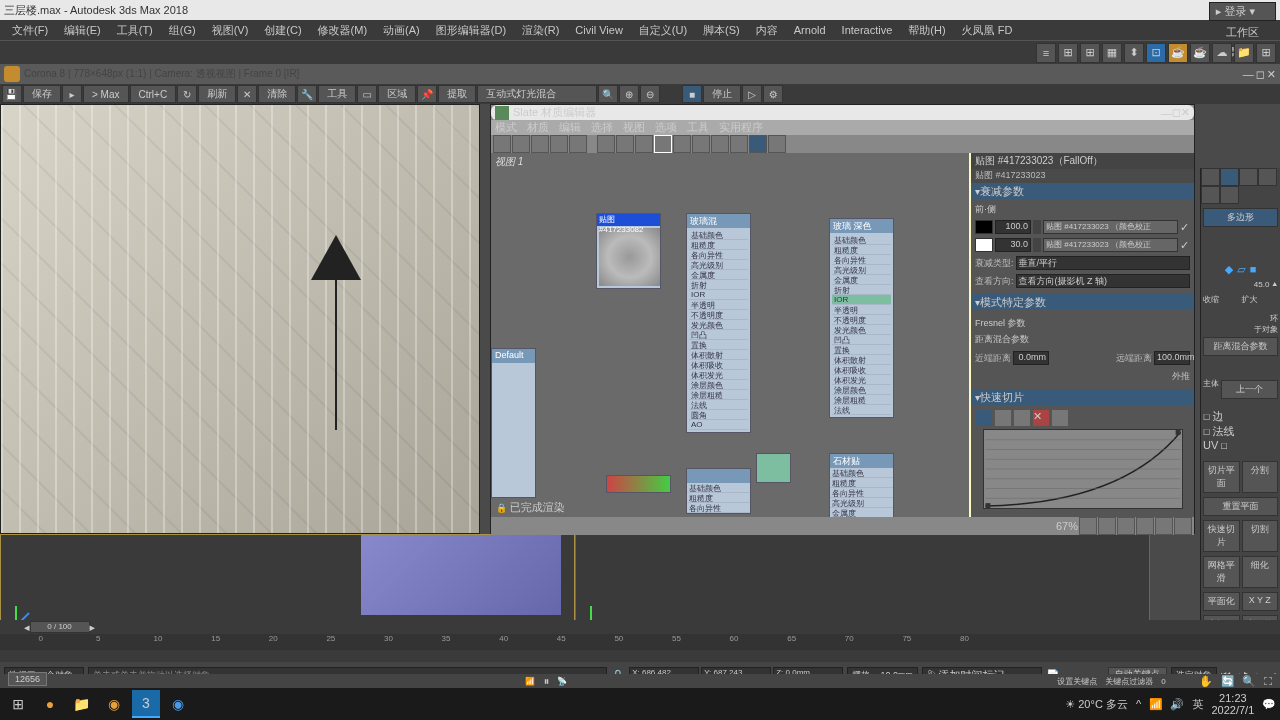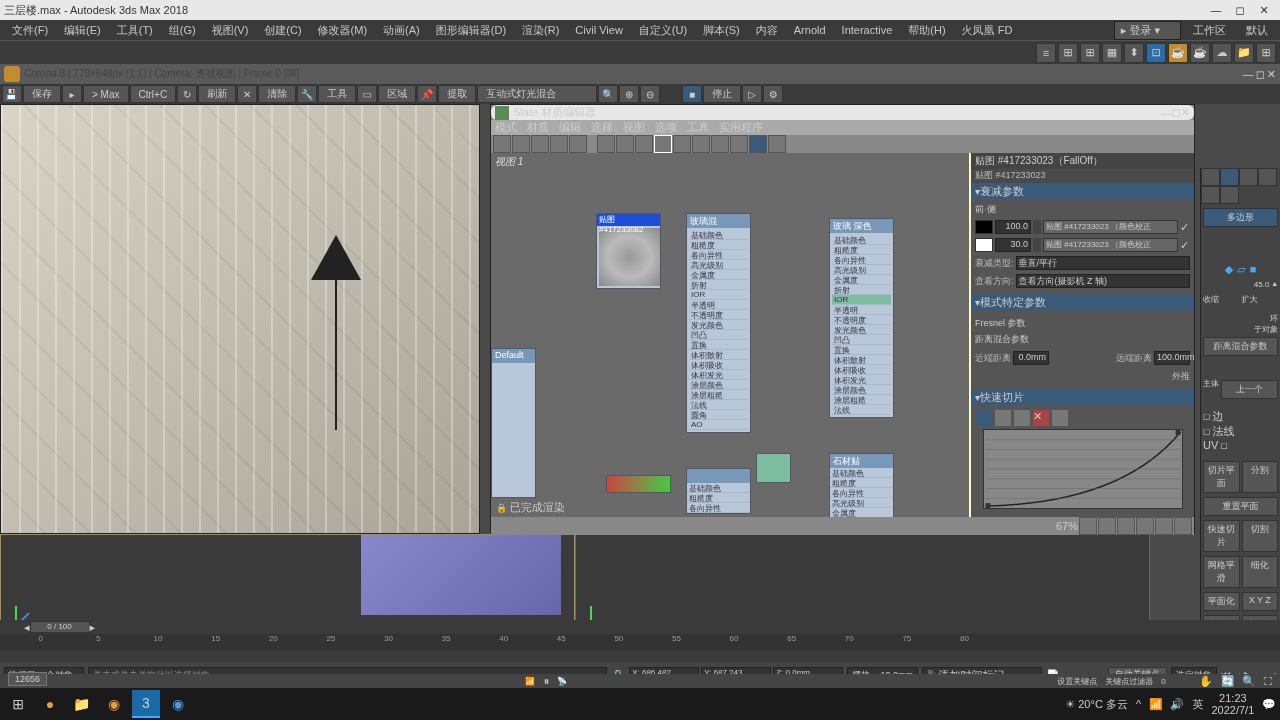--- a/index.html
+++ b/index.html
@@ -2,21 +2,21 @@
 <html><head>
 <meta charset="utf-8">
 <style>
 *{margin:0;padding:0;box-sizing:border-box;font-family:"Microsoft YaHei",Arial,sans-serif;font-size:11px;color:#ccc;}
 body{background:#4a4a4a;width:1280px;height:720px;overflow:hidden;position:relative;}
 .titlebar{height:20px;background:#e8e8e8;display:flex;align-items:center;padding:0 4px;color:#000;}
 .titlebar .title{flex:1;font-size:11px;color:#333;}
 .titlebar .wbtn{width:24px;height:16px;display:flex;align-items:center;justify-content:center;color:#333;cursor:pointer;}
 .menubar{height:20px;background:#3a3a3a;display:flex;align-items:center;padding:0 4px;}
 .menubar .mitem{padding:0 8px;color:#c8c8c8;cursor:pointer;font-size:11px;}
-.menubar .right{margin-left:auto;display:flex;align-items:center;gap:4px;}
+.menubar .right{margin-left:auto;display:flex;align-items:center;gap:4px;flex-direction:column;}
 .menubar .login{background:#555;padding:1px 20px 1px 6px;border:1px solid #222;}
 .toolbar2{height:24px;background:#3a3a3a;display:flex;align-items:center;padding:0 4px;gap:2px;border-top:1px solid #555;}
 .tbtn{width:20px;height:20px;background:#555;border:1px solid #333;display:flex;align-items:center;justify-content:center;cursor:pointer;}
 .tbtn.on{background:#2a6ba8;}
 .renderbar{height:20px;background:#5a5a5a;display:flex;align-items:center;padding:0 4px;color:#333;}
 .renderbar .icon{width:16px;height:16px;background:#c38c2e;border-radius:3px;margin-right:4px;}
 .renderbar .rtxt{color:#444;font-size:10px;}
 .renderbar .rb{margin-left:auto;display:flex;gap:2px;}
 .rendertb{height:20px;background:#3a3a3a;display:flex;align-items:center;padding:0 2px;gap:1px;}
 .rbtn{height:18px;padding:0 8px;background:#555;border:1px solid #333;display:flex;align-items:center;cursor:pointer;color:#ccc;font-size:10px;}

